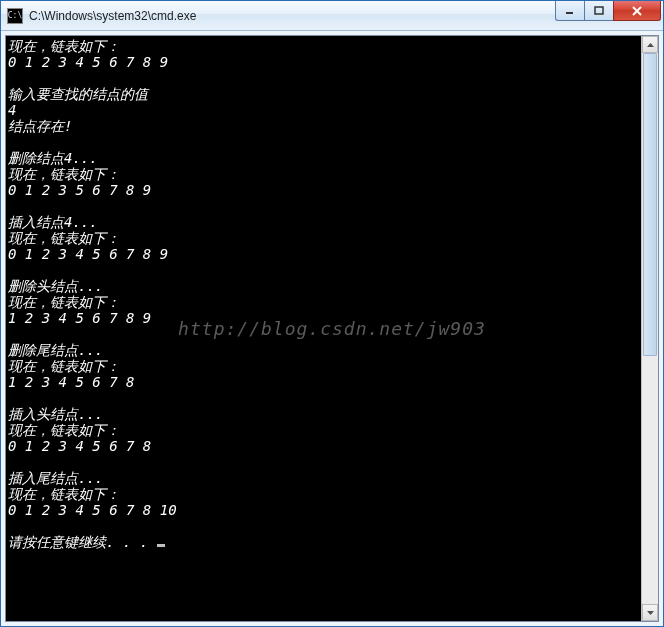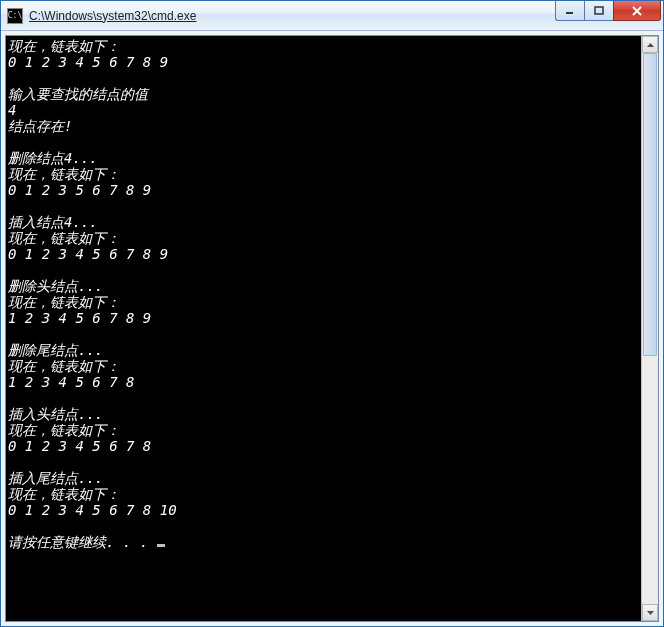--- a/index.html
+++ b/index.html
@@ -40,21 +40,20 @@
     margin-right: 6px;
     font-size: 8px;
     font-family: "Consolas", monospace;
     color: #ccc;
     line-height: 1;
   }
   .title-text {
     font-size: 12px;
     color: #222;
     flex: 1;
-    text-decoration: underline;
   }
   .win-controls {
     display: flex;
     gap: 0;
     align-self: flex-start;
   }
   .win-btn {
     height: 20px;
     border: 1px solid #5a7aa0;
     display: flex;
@@ -219,15 +218,16 @@
         </div>
         <div class="sb-track">
           <div class="sb-thumb"></div>
         </div>
         <div class="sb-btn">
           <svg width="7" height="4">
               <polygon points="0,0 7,0 3.5,4" fill="#505050"></polygon>
             </svg>
         </div>
       </div>
+      <div class="watermark">http://blog.csdn.net/jw903</div>
     </div>
   </div>
 </div>
 
 </body></html>

